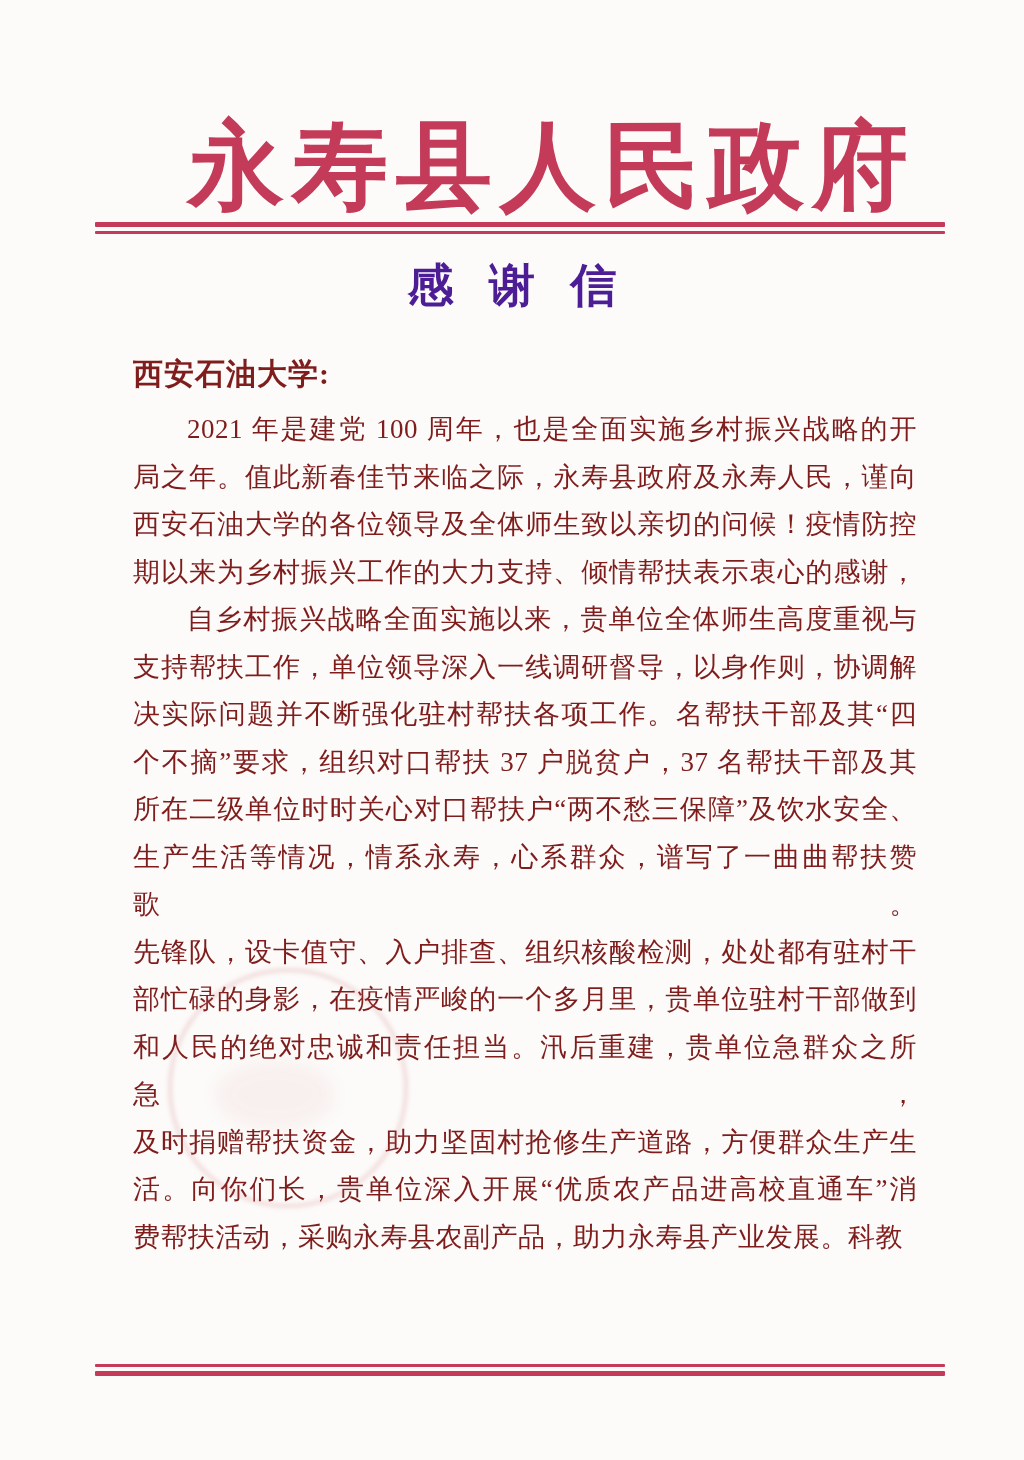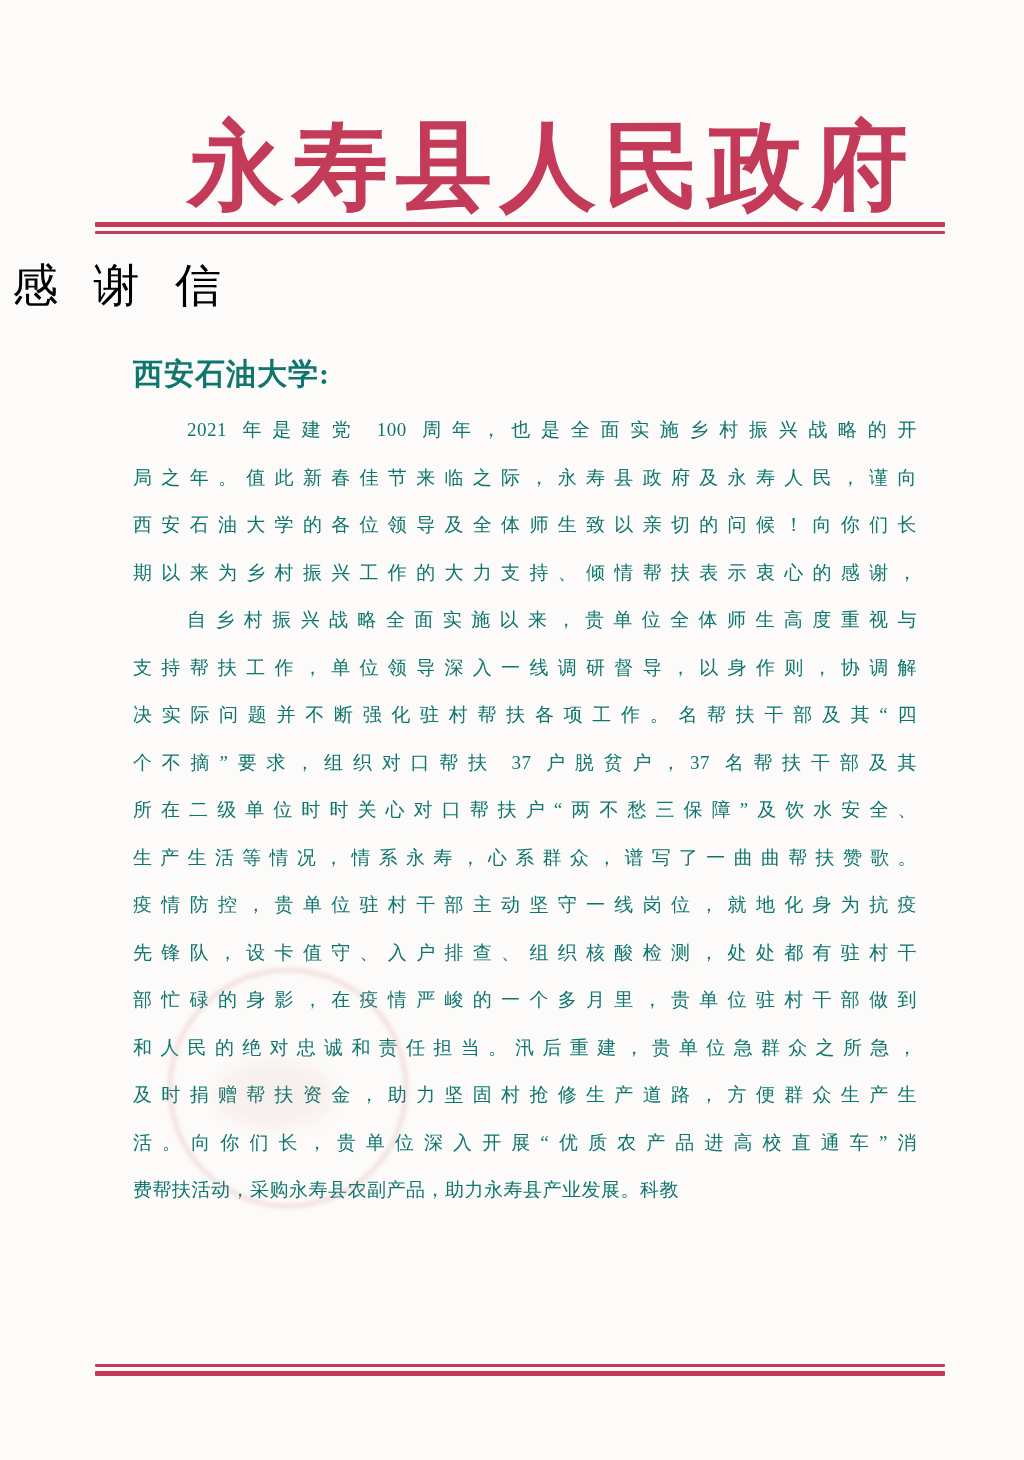--- a/index.html
+++ b/index.html
@@ -26,37 +26,38 @@
   .rule-group{position:absolute;left:95px;width:850px;}
   .rule-group.top{top:222px;}
   .rule-group.bottom{top:1364px;}
   .rule{display:block;background:var(--accent,#c43a59);border-radius:1px;}
   .rule.thick{height:5px;}
   .rule.thin{height:2.5px;}
   .rule-gap{display:block;height:4px;}
   
   .letter-title{
     position:absolute;top:256px;left:0;width:100%;margin:0;
-    font-size:46px;line-height:60px;font-weight:normal;
-    color:#000000;
+    text-align:center;
+    font-size:46px;line-height:60px;font-weight:bold;
+    color:#4c1d95;
     letter-spacing:12px;text-indent:12px;
     white-space:nowrap;
   }
   
   .body{
     position:absolute;top:352px;left:133px;width:784px;
-    color:#0f766e;
+    color:#7f1d1d;
   }
   .salutation{
     font-size:30px;line-height:44px;font-weight:bold;
     letter-spacing:1px;
   }
   .paragraphs{margin-top:10px;}
   .line{
-    font-size:19px;line-height:47.5px;
+    font-size:27px;line-height:47.5px;
     text-align:justify;text-align-last:justify;
     letter-spacing:0.5px;
   }
   .line.first{text-indent:54px;}
   .line.para-end{text-align-last:left;}
   
   .stamp{
     position:absolute;left:168px;top:968px;width:232px;height:232px;
     border:4px solid var(--stamp,#c96b74);
     border-radius:50%;
@@ -85,31 +86,30 @@
   </div>
 
   <h1 class="letter-title">感 谢 信</h1>
 
   <div class="body">
     <div class="salutation">西安石油大学:</div>
     <div class="paragraphs" id="paragraphs">
         <div class="para">
           <div class="line first">2021 年是建党 100 周年，也是全面实施乡村振兴战略的开</div>
           <div class="line">局之年。值此新春佳节来临之际，永寿县政府及永寿人民，谨向</div>
-          <div class="line">西安石油大学的各位领导及全体师生致以亲切的问候！向你们长</div>
+          <div class="line">西安石油大学的各位领导及全体师生致以亲切的问候！疫情防控</div>
           <div class="line">期以来为乡村振兴工作的大力支持、倾情帮扶表示衷心的感谢，</div>
         </div>
         <div class="para">
           <div class="line first">自乡村振兴战略全面实施以来，贵单位全体师生高度重视与</div>
           <div class="line">支持帮扶工作，单位领导深入一线调研督导，以身作则，协调解</div>
           <div class="line">决实际问题并不断强化驻村帮扶各项工作。名帮扶干部及其“四</div>
           <div class="line">个不摘”要求，组织对口帮扶 37 户脱贫户，37 名帮扶干部及其</div>
           <div class="line">所在二级单位时时关心对口帮扶户“两不愁三保障”及饮水安全、</div>
           <div class="line">生产生活等情况，情系永寿，心系群众，谱写了一曲曲帮扶赞歌。</div>
-          <div class="line">疫情防控，贵单位驻村干部主动坚守一线岗位，就地化身为抗疫</div>
           <div class="line">先锋队，设卡值守、入户排查、组织核酸检测，处处都有驻村干</div>
           <div class="line">部忙碌的身影，在疫情严峻的一个多月里，贵单位驻村干部做到</div>
           <div class="line">和人民的绝对忠诚和责任担当。汛后重建，贵单位急群众之所急，</div>
           <div class="line">及时捐赠帮扶资金，助力坚固村抢修生产道路，方便群众生产生</div>
           <div class="line">活。向你们长，贵单位深入开展“优质农产品进高校直通车”消</div>
           <div class="line para-end">费帮扶活动，采购永寿县农副产品，助力永寿县产业发展。科教</div>
         </div>
       </div>
   </div>
 

